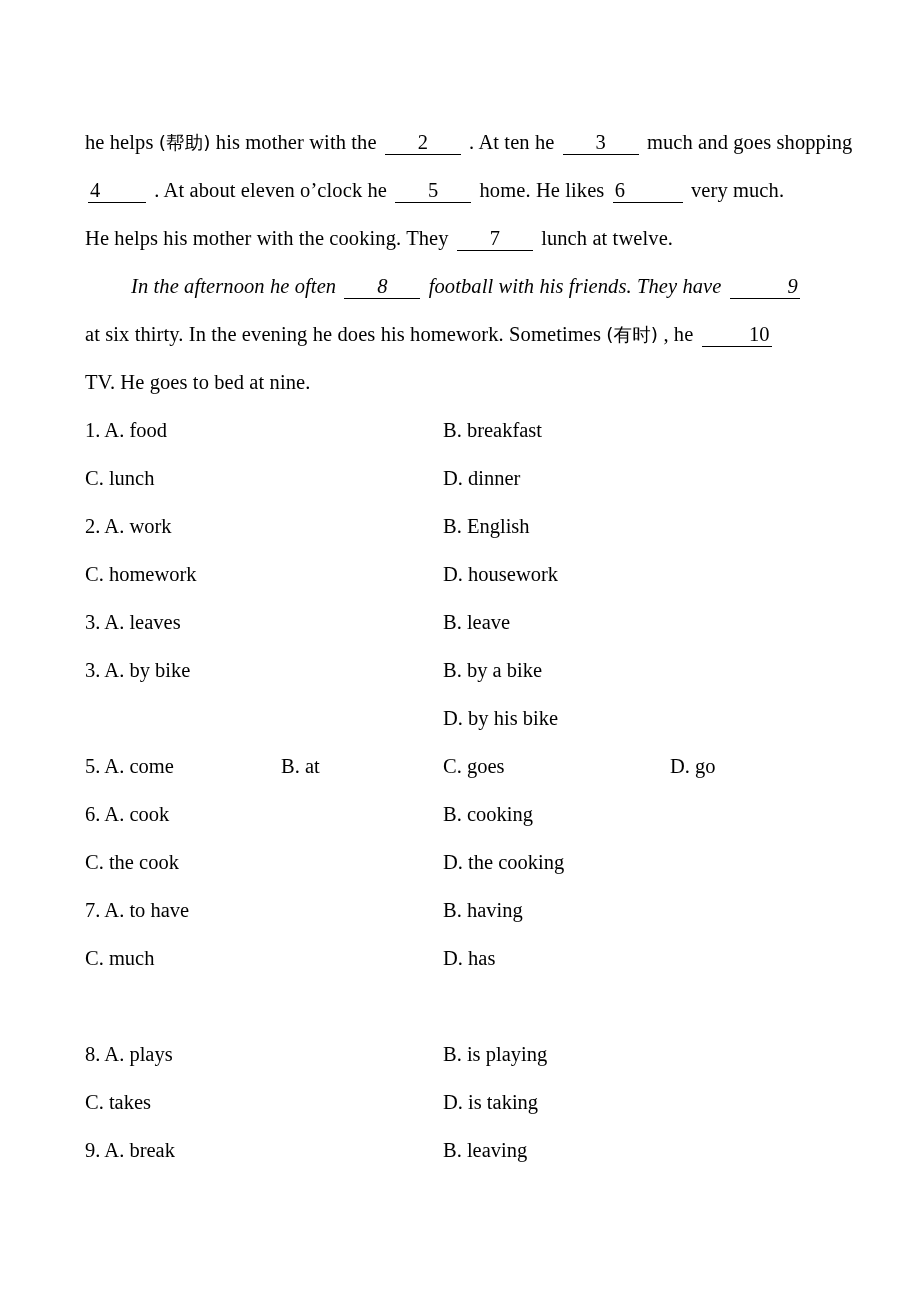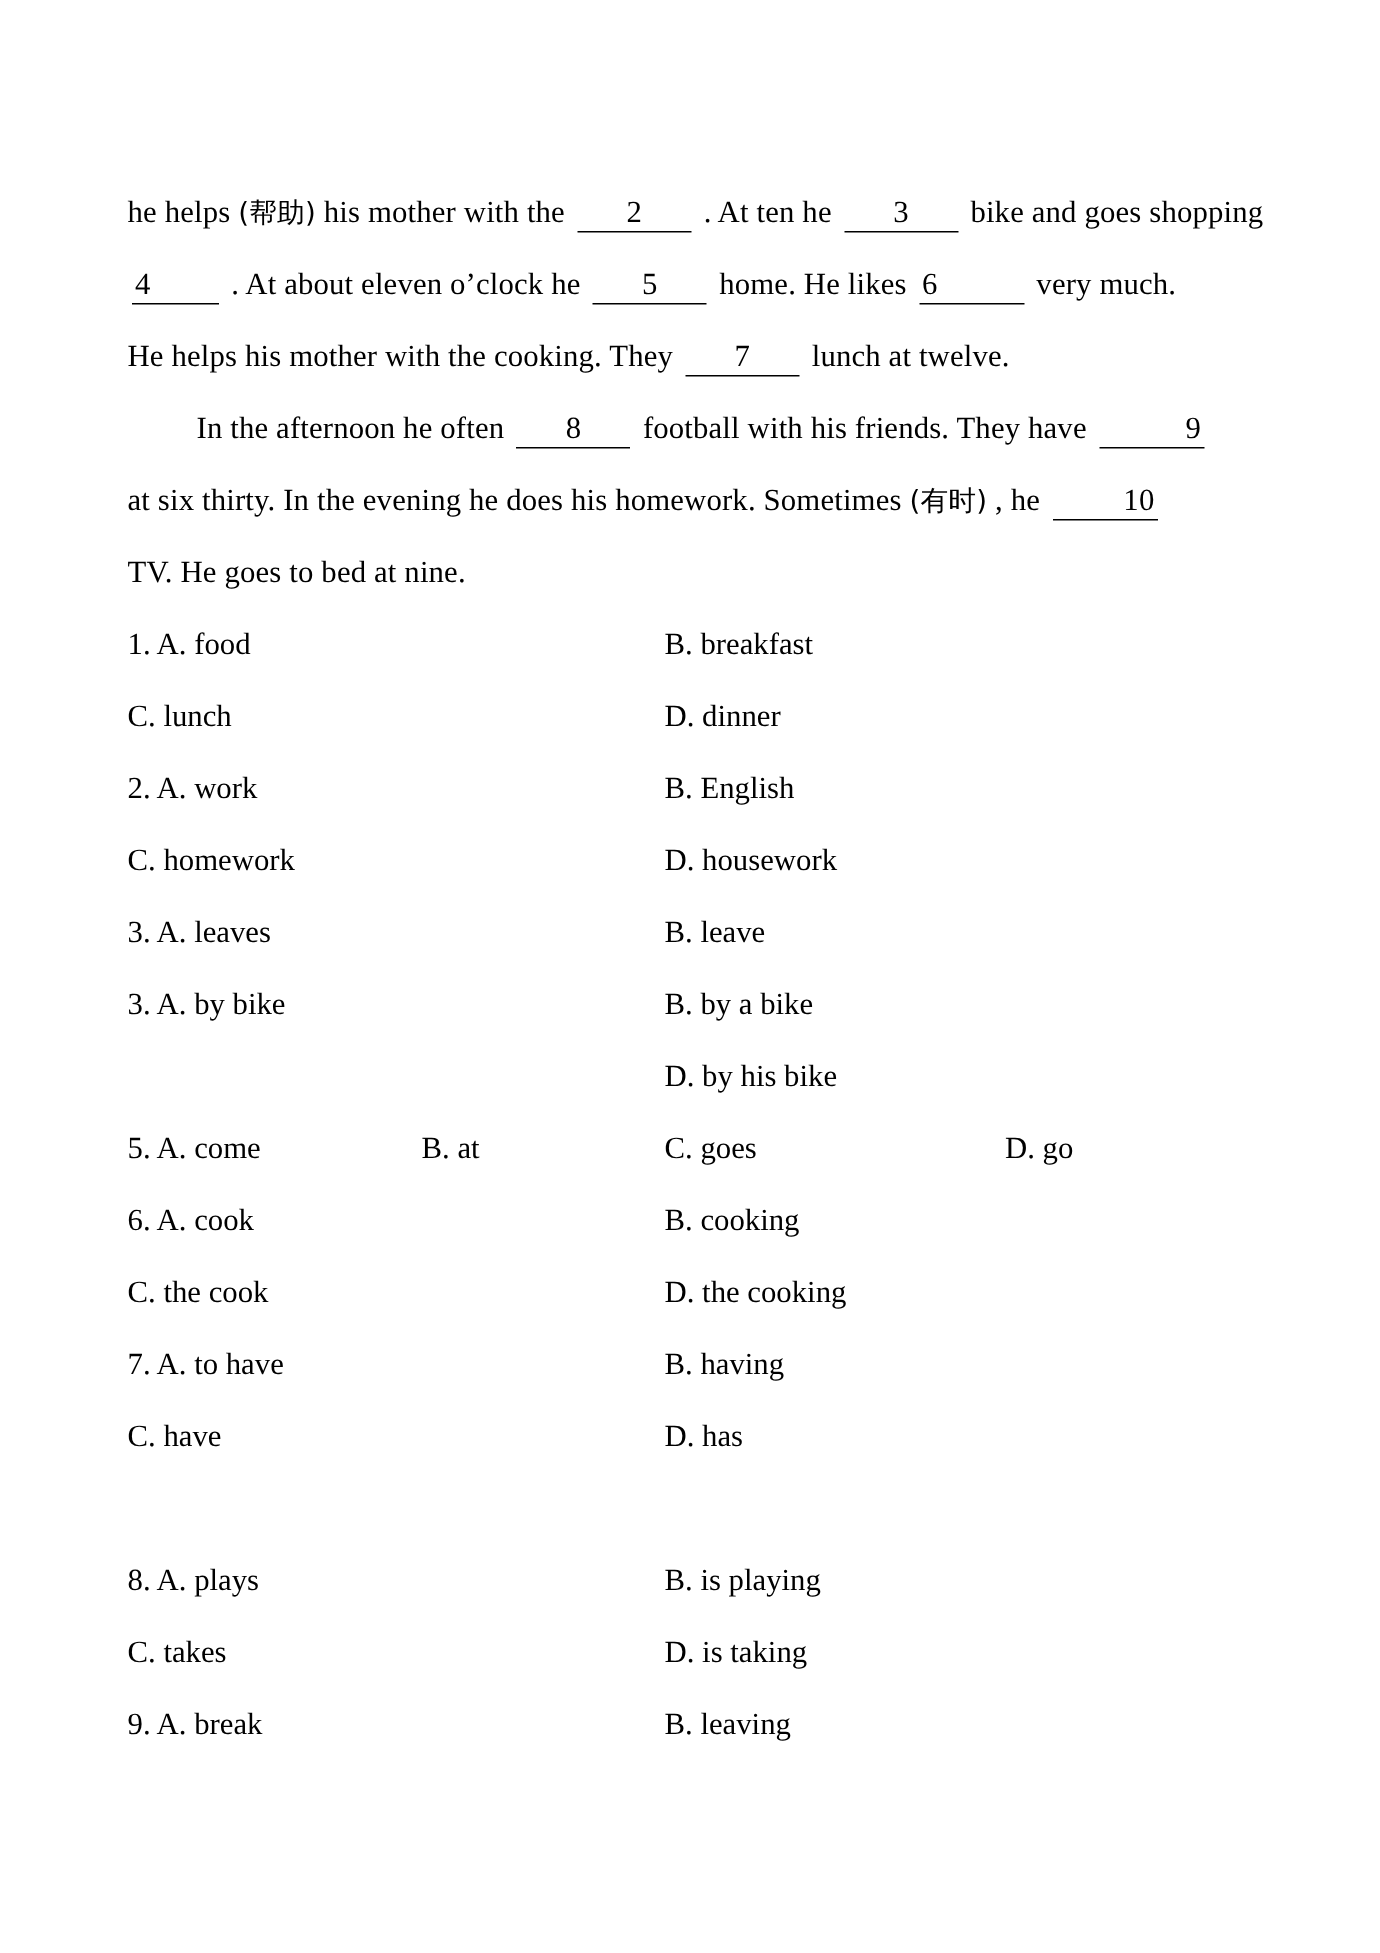--- a/index.html
+++ b/index.html
@@ -28,21 +28,21 @@
     top: 118px;
     width: 830px;
   }
   .p-line {
     font-size: 20.5px;
     line-height: 48px;
     height: 48px;
     white-space: nowrap;
     letter-spacing: 0.1px;
   }
-  .indent { padding-left: 46px; }
+  .indent { padding-left: 46px; font-style: italic; }
   .cn { font-family: "DejaVu Sans", sans-serif; font-size: 18.5px; }
   
   .blank {
     display: inline-block;
     border-bottom: 1.3px solid #000;
     text-align: center;
     vertical-align: baseline;
     font-size: 20.5px;
     line-height: 1.05;
     margin: 0 3px;
@@ -74,21 +74,21 @@
   .q5-b { position: absolute; left: 196px; top: 0; }
   .q5-c { position: absolute; left: 358px; top: 0; }
   .q5-d { position: absolute; left: 585px; top: 0; }
 </style>
 </head>
 <body>
 
 <div class="page">
 
   <div class="passage" id="passage-root">
-      <div class="p-line"><span class="">he helps</span> <span class="cn">(帮助)</span> <span class="">his mother with the</span> <span class="blank w-wide">2</span> <span class="">. At ten he</span> <span class="blank w-wide">3</span> <span class="">bike and</span> <span class="">goes shopping</span> </div>
+      <div class="p-line"><span class="">he helps</span> <span class="cn">(帮助)</span> <span class="">his mother with the</span> <span class="blank w-wide">2</span> <span class="">. At ten he</span> <span class="blank w-wide">3</span> <span class="">much and</span> <span class="">goes shopping</span> </div>
       <div class="p-line"><span class="blank w-narrow left">4</span> <span class="">. At about eleven o’clock he</span> <span class="blank w-wide">5</span> <span class="">home. He likes</span> <span class="blank w-mid left">6</span> <span class="">very much.</span> </div>
       <div class="p-line"><span class="">He helps his mother with the cooking. They</span> <span class="blank w-wide">7</span> <span class="">lunch at twelve.</span> </div>
       <div class="p-line indent"><span class="">In the afternoon he often</span> <span class="blank w-wide">8</span> <span class="">football with his friends. They have</span> <span class="blank w-mid right">9</span> </div>
       <div class="p-line"><span class="">at six thirty. In the evening he does his homework. Sometimes</span> <span class="cn">(有时)</span> <span class="">, he</span> <span class="blank w-mid right">10</span> </div>
       <div class="p-line"><span class="">TV. He goes to bed at nine.</span> </div>
     </div>
 
   <div class="options" id="options-root">
       <div class="opt-row">
         <span class="col-a">1. A. food</span>
@@ -129,21 +129,21 @@
       </div>
       <div class="opt-row">
         <span class="col-a">C. the cook</span>
         <span class="col-b">D. the cooking</span>
       </div>
       <div class="opt-row">
         <span class="col-a">7. A. to have</span>
         <span class="col-b">B. having</span>
       </div>
       <div class="opt-row">
-        <span class="col-a">C. have</span>
+        <span class="col-a">C. much</span>
         <span class="col-b">D. has</span>
       </div>
       <div class="opt-row"></div>
       <div class="opt-row">
         <span class="col-a">8. A. plays</span>
         <span class="col-b">B. is playing</span>
       </div>
       <div class="opt-row">
         <span class="col-a">C. takes</span>
         <span class="col-b">D. is taking</span>

